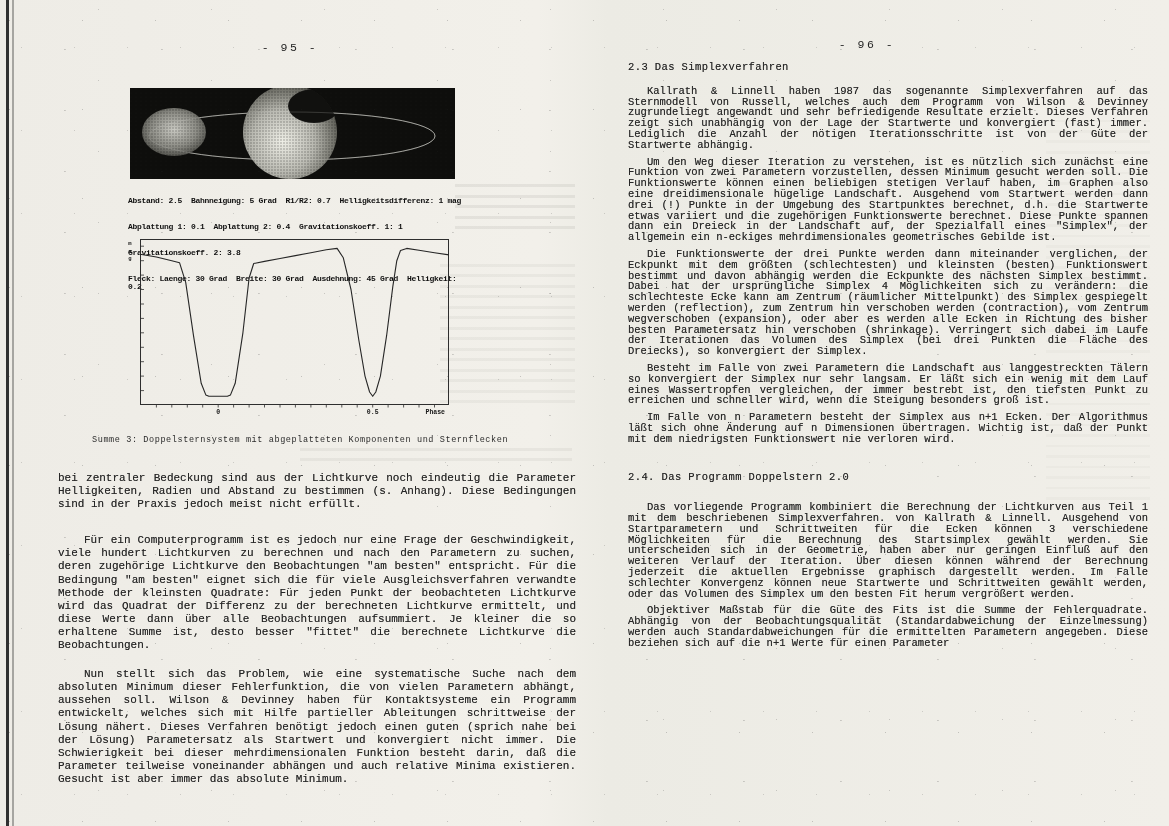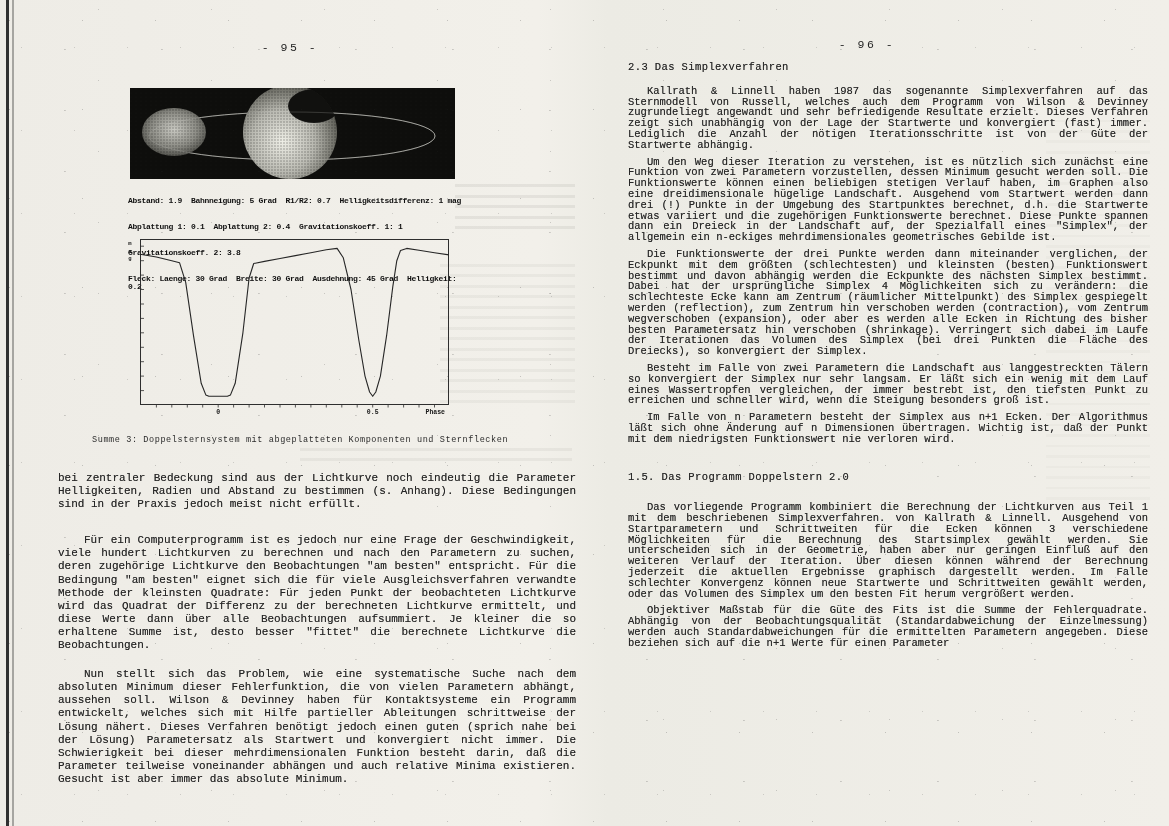--- a/index.html
+++ b/index.html
@@ -103,21 +103,21 @@
       <circle cx="160" cy="44" r="47" fill="url(#g2)"></circle>
       <circle cx="160" cy="44" r="47" fill="url(#ht)" opacity=".8"></circle>
       <g clip-path="url(#sphereclip)">
         <ellipse cx="184" cy="18" rx="26" ry="17" fill="#11110f" stroke="rgba(255,255,255,.08)" stroke-width="1"></ellipse>
       </g>
       <ellipse cx="162" cy="48" rx="143" ry="24" fill="none" stroke="#d6d6cf" stroke-width=".7" opacity=".3"></ellipse>
     </svg>
   </div>
 
   <div class="fig-params">
-    <div>Abstand: 1.9  Bahnneigung: 5 Grad  R1/R2: 0.7  Helligkeitsdifferenz: 1 mag</div>
+    <div>Abstand: 2.5  Bahnneigung: 5 Grad  R1/R2: 0.7  Helligkeitsdifferenz: 1 mag</div>
     <div>Abplattung 1: 0.1  Abplattung 2: 0.4  Gravitationskoeff. 1: 1</div>
     <div>Gravitationskoeff. 2: 3.8</div>
     <div>Fleck: Laenge: 30 Grad  Breite: 30 Grad  Ausdehnung: 45 Grad  Helligkeit: 0.2</div>
   </div>
 
   <div class="maglabel">mag</div>
 
   <div class="plot">
     <svg id="lc" width="309" height="178" viewBox="0 0 309 178">
         <rect x="0.5" y="0.5" width="308" height="165" fill="none" stroke="#2e2e2e" stroke-width="1"></rect>
@@ -168,19 +168,19 @@
 
   <div class="pageno" id="pageno-right">- 96 -</div>
 
   <div class="body-right">
     <h3>2.3 Das Simplexverfahren</h3>
     <p>Kallrath &amp; Linnell haben 1987 das sogenannte Simplexverfahren auf das Sternmodell von Russell, welches auch dem Programm von Wilson &amp; Devinney zugrundeliegt angewandt und sehr befriedigende Resultate erzielt. Dieses Verfahren zeigt sich unabhängig von der Lage der Startwerte und konvergiert (fast) immer. Lediglich die Anzahl der nötigen Iterationsschritte ist von der Güte der Startwerte abhängig.</p>
     <p>Um den Weg dieser Iteration zu verstehen, ist es nützlich sich zunächst eine Funktion von zwei Parametern vorzustellen, dessen Minimum gesucht werden soll. Die Funktionswerte können einen beliebigen stetigen Verlauf haben, im Graphen also eine dreidimensionale hügelige Landschaft. Ausgehend vom Startwert werden dann drei (!)  Punkte in der Umgebung des Startpunktes berechnet, d.h. die Startwerte etwas variiert und die zugehörigen Funktionswerte berechnet. Diese Punkte spannen dann ein Dreieck in der Landschaft auf, der Spezialfall eines "Simplex", der allgemein ein n-eckiges mehrdimensionales geometrisches Gebilde ist.</p>
     <p>Die Funktionswerte der drei Punkte werden dann miteinander verglichen, der Eckpunkt mit dem größten (schlechtesten) und kleinsten (besten) Funktionswert bestimmt und davon abhängig werden die Eckpunkte des nächsten Simplex bestimmt. Dabei hat der ursprüngliche Simplex 4 Möglichkeiten sich zu verändern: die schlechteste Ecke kann am Zentrum (räumlicher Mittelpunkt) des Simplex gespiegelt werden (reflection), zum Zentrum hin verschoben werden (contraction), vom Zentrum wegverschoben (expansion), oder aber es werden alle Ecken in Richtung des bisher besten Parametersatz hin verschoben (shrinkage). Verringert sich dabei im Laufe der Iterationen das Volumen des Simplex (bei drei Punkten die Fläche des Dreiecks), so konvergiert der Simplex.</p>
     <p>Besteht im Falle von zwei Parametern die Landschaft aus langgestreckten Tälern so konvergiert der Simplex nur sehr langsam. Er läßt sich ein wenig mit dem Lauf eines Wassertropfen vergleichen, der immer bestrebt ist, den tiefsten Punkt zu erreichen und schneller wird, wenn die Steigung besonders groß ist.</p>
     <p>Im Falle von n Parametern besteht der Simplex aus n+1 Ecken. Der Algorithmus läßt sich ohne Änderung auf n Dimensionen übertragen. Wichtig ist, daß der Punkt mit dem niedrigsten Funktionswert nie verloren wird.</p>
-    <h3 class="h24">1.5. Das Programm Doppelstern 2.0</h3>
+    <h3 class="h24">2.4. Das Programm Doppelstern 2.0</h3>
     <p>Das vorliegende Programm kombiniert die Berechnung der Lichtkurven aus Teil 1 mit dem beschriebenen Simplexverfahren. von Kallrath &amp; Linnell. Ausgehend von Startparametern und Schrittweiten für die Ecken können 3 verschiedene Möglichkeiten für die Berechnung des Startsimplex gewählt werden. Sie unterscheiden sich in der Geometrie, haben aber nur geringen Einfluß auf den weiteren Verlauf der Iteration. Über diesen können während der Berechnung jederzeit die aktuellen Ergebnisse graphisch dargestellt werden. Im Falle schlechter Konvergenz können neue Startwerte und Schrittweiten gewählt werden, oder das Volumen des Simplex um den besten Fit herum vergrößert werden.</p>
     <p>Objektiver Maßstab für die Güte des Fits ist die Summe der Fehlerquadrate. Abhängig von der Beobachtungsqualität (Standardabweichung der Einzelmessung)  werden auch Standardabweichungen für die ermittelten Parametern angegeben. Diese beziehen sich auf die n+1 Werte für einen Parameter</p>
   </div>
 
   <div class="noise"></div>
 </div>
 
 </body></html>

